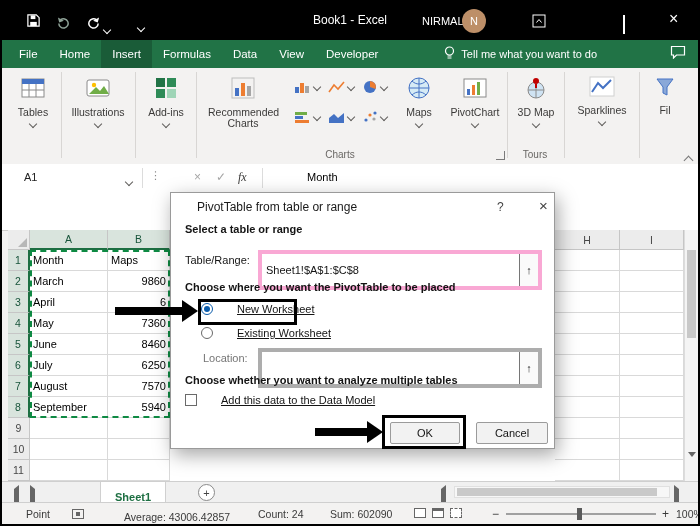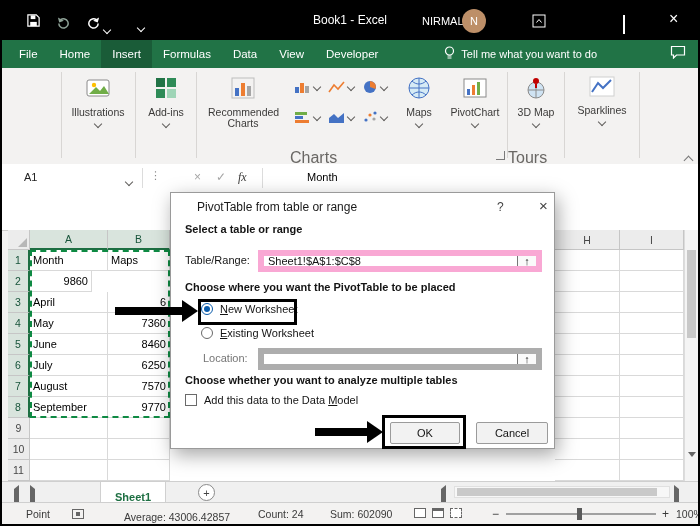--- a/index.html
+++ b/index.html
@@ -20,21 +20,21 @@
   .tab.active{background:#1a5c38;}
   .tellme{display:flex;align-items:center;gap:6px;color:#fff;font-size:11px;margin-left:55px;white-space:nowrap;}
   
   .ribbon{position:absolute;left:0;top:66px;right:0;height:96px;background:#f3f2f1;border-bottom:1px solid #c8c6c4;}
   .bigbtn{position:absolute;top:4px;height:78px;display:flex;flex-direction:column;align-items:center;gap:3px;padding-top:4px;box-sizing:border-box;}
   .blabel{font-size:10.5px;color:#3b3a39;text-align:center;line-height:11px;}
   .chev{width:5px;height:5px;border-right:1.5px solid #605e5c;border-bottom:1.5px solid #605e5c;transform:rotate(45deg);display:inline-block;}
   .chevw{border-color:#fff;}
   .chevup{width:6px;height:6px;border-left:1.5px solid #777;border-top:1.5px solid #777;transform:rotate(45deg);display:inline-block;}
   .vdiv{position:absolute;top:4px;height:86px;width:1px;background:#d8d6d4;}
-  .glabel{position:absolute;top:81px;font-size:16px;color:#696764;}
+  .glabel{position:absolute;top:81px;font-size:10px;color:#696764;text-align:center;}
   .mini{position:absolute;display:flex;align-items:center;gap:3px;}
   .launcher{position:absolute;width:8px;height:8px;border-right:1.5px solid #7a7a7a;border-bottom:1.5px solid #7a7a7a;}
   
   .fbar{position:absolute;left:0;top:162px;right:0;height:66px;background:#fff;border-bottom:1px solid #cfcdcb;font-size:11px;color:#222;}
   
   .sheetbg{position:absolute;left:6px;top:228px;width:676px;height:251px;background:#fff;}
   .grow{position:absolute;left:6px;display:flex;height:21px;}
   .cell{background:#fff;border-right:1px solid #d9d9d9;border-bottom:1px solid #d9d9d9;font-size:11px;color:#000;
         display:flex;align-items:center;padding:0 3px;box-sizing:border-box;height:100%;overflow:hidden;}
   .num{justify-content:flex-end;}
@@ -62,24 +62,24 @@
   
   .statusbar{position:absolute;left:0;top:500px;right:0;height:22px;background:#f3f2f1;border-top:1px solid #cfcfcf;box-sizing:border-box;
              font-size:10.5px;color:#3a3a3a;}
   .viewicon{position:absolute;top:5px;width:12px;height:10px;border:1px solid #666;box-sizing:border-box;background:#fff;}
   
   .dlg{position:absolute;left:168px;top:190px;width:385px;height:257px;background:#fff;border:1px solid #9a9a9a;
        box-shadow:3px 6px 18px rgba(0,0,0,.35);z-index:20;font-size:11px;color:#141414;box-sizing:border-box;}
   .dsec{position:absolute;left:14px;font-weight:bold;font-size:11px;color:#141414;white-space:nowrap;}
   .dlabel{position:absolute;font-size:11px;white-space:nowrap;}
   .dim{color:#767676;text-align:center;}
-  .dinput{position:absolute;height:22px;display:flex;border:6px solid #f9a8d4;background:#fff;box-sizing:border-box;}
+  .dinput{position:absolute;height:40px;display:flex;border:4px solid #f9a8d4;background:#fff;box-sizing:border-box;}
   .dinput input{border:none;outline:none;flex:1;font-family:"Liberation Sans",sans-serif;font-size:11px;padding:0 4px;background:transparent;color:#141414;}
   .rangebtn{width:18px;border-left:1px solid #767676;display:flex;align-items:center;justify-content:center;font-size:11px;background:#fafafa;color:#222;}
-  .drow{position:absolute;display:flex;align-items:center;gap:7px;}
+  .drow{position:absolute;display:flex;align-items:center;gap:24px;text-decoration:underline;}
   .radio{width:12px;height:12px;border-radius:50%;border:1px solid #6a6a6a;background:#fff;box-sizing:border-box;
          display:inline-flex;align-items:center;justify-content:center;flex:none;}
   .radio.sel{border-color:#0b5cab;}
   .rdot{width:6px;height:6px;border-radius:50%;background:#0b5cab;}
   .cbox{width:12px;height:12px;border:1px solid #6a6a6a;background:#fff;box-sizing:border-box;flex:none;}
   .dbtn{position:absolute;width:70px;height:22px;background:#f2f2f2;border:1px solid #9b9b9b;border-radius:2px;font-size:11px;
         display:flex;align-items:center;justify-content:center;color:#141414;box-sizing:border-box;}
   u{text-decoration:underline;}
   
   .annrect{position:absolute;border:3px solid #000;box-sizing:border-box;z-index:30;background:transparent;}
@@ -144,20 +144,31 @@
       <span>Tell me what you want to do</span>
     </span>
     <span style="margin-left:auto;margin-right:12px">
       <svg width="16" height="14">
           <path d="M1.5 1.5 h13 v8.5 h-8 l-3 3 v-3 h-2 z" fill="none" stroke="#fff" stroke-width="1.2"></path>
         </svg>
     </span>
   </div>
 
   <div class="ribbon">
+    <div class="bigbtn" style="left:6px;width:50px">
+      <span><svg width="26" height="24">
+            <rect x="2" y="3" width="22" height="18" fill="#fff" stroke="#8a8a8a"></rect>
+            <rect x="2" y="3" width="22" height="5" fill="#4472c4"></rect>
+            <line x1="9" y1="8" x2="9" y2="21" stroke="#8a8a8a"></line>
+            <line x1="16" y1="8" x2="16" y2="21" stroke="#8a8a8a"></line>
+            <line x1="2" y1="14" x2="24" y2="14" stroke="#8a8a8a"></line>
+          </svg></span>
+      <span class="blabel">Tables</span>
+        <span class="chev"></span>
+    </div>
     <div class="vdiv" style="left:59px"></div>
     <div class="bigbtn" style="left:62px;width:68px">
       <span><svg width="26" height="24">
             <rect x="2" y="4" width="22" height="16" rx="2" fill="#fff" stroke="#8a8a8a"></rect>
             <circle cx="9" cy="9" r="2.2" fill="#ffc000"></circle>
             <path d="M4 18 L11 11 L15 15 L19 10 L24 18 Z" fill="#70ad47"></path>
           </svg></span>
       <span class="blabel">Illustrations</span>
         <span class="chev"></span>
     </div>
@@ -262,20 +273,26 @@
     <div class="vdiv" style="left:562px"></div>
     <div class="bigbtn" style="left:566px;width:68px">
       <span><svg width="26" height="22">
             <rect x="1" y="1" width="24" height="19" fill="#fff" stroke="#d0d0d0"></rect>
             <polyline points="3,16 9,7 14,12 22,4" fill="none" stroke="#4472c4" stroke-width="2"></polyline>
           </svg></span>
       <span class="blabel">Sparklines</span>
         <span class="chev"></span>
     </div>
     <div class="vdiv" style="left:637px"></div>
+    <div class="bigbtn" style="left:640px;width:46px">
+      <span><svg width="20" height="22">
+            <path d="M2 3 H18 L12 11 V19 L8 17 V11 Z" fill="#8aa8d8" stroke="#4472c4"></path>
+          </svg></span>
+      <span class="blabel">Fil</span>
+    </div>
     <div style="position:absolute;right:6px;top:82px"><span class="chevup"></span></div>
   </div>
 
   <div class="fbar">
     <span class="abs" style="left:10px;top:7px">A1</span>
     <span class="abs" style="left:112px;top:11px"><span class="chev"></span></span>
     <span class="abs" style="left:128px;top:4px;width:1px;height:20px;background:#dcdcdc"></span>
     <span class="abs" style="left:136px;top:5px;color:#8a8a8a">⋮</span>
     <span class="abs" style="left:180px;top:6px;color:#a6a6a6;font-size:12px">×</span>
     <span class="abs" style="left:202px;top:6px;color:#a6a6a6;font-size:12px">✓</span>
@@ -299,20 +316,21 @@
     <div class="hdr" style="width:64px">I</div>
   </div>
 
   <div class="grow" style="top:248px">
       <div class="hdr rh hselr">1</div>
       <div class="cell wa">Month</div>
       <div class="cell wb">Maps</div>
     </div>
   <div class="grow" style="top:269px">
       <div class="hdr rh hselr">2</div>
+      <div class="cell wa">March</div>
       <div class="cell wb num">9860</div>
     </div>
   <div class="grow" style="top:290px">
       <div class="hdr rh hselr">3</div>
       <div class="cell wa">April</div>
       <div class="cell wb num">6</div>
     </div>
   <div class="grow" style="top:311px">
       <div class="hdr rh hselr">4</div>
       <div class="cell wa">May</div>
@@ -329,21 +347,21 @@
       <div class="cell wb num">6250</div>
     </div>
   <div class="grow" style="top:374px">
       <div class="hdr rh hselr">7</div>
       <div class="cell wa">August</div>
       <div class="cell wb num">7570</div>
     </div>
   <div class="grow" style="top:395px">
       <div class="hdr rh hselr">8</div>
       <div class="cell wa">September</div>
-      <div class="cell wb num">9770</div>
+      <div class="cell wb num">5940</div>
     </div>
   <div class="grow" style="top:416px">
       <div class="hdr rh">9</div>
       <div class="cell wa"></div>
       <div class="cell wb"></div>
     </div>
   <div class="grow" style="top:437px">
       <div class="hdr rh">10</div>
       <div class="cell wa"></div>
       <div class="cell wb"></div>

